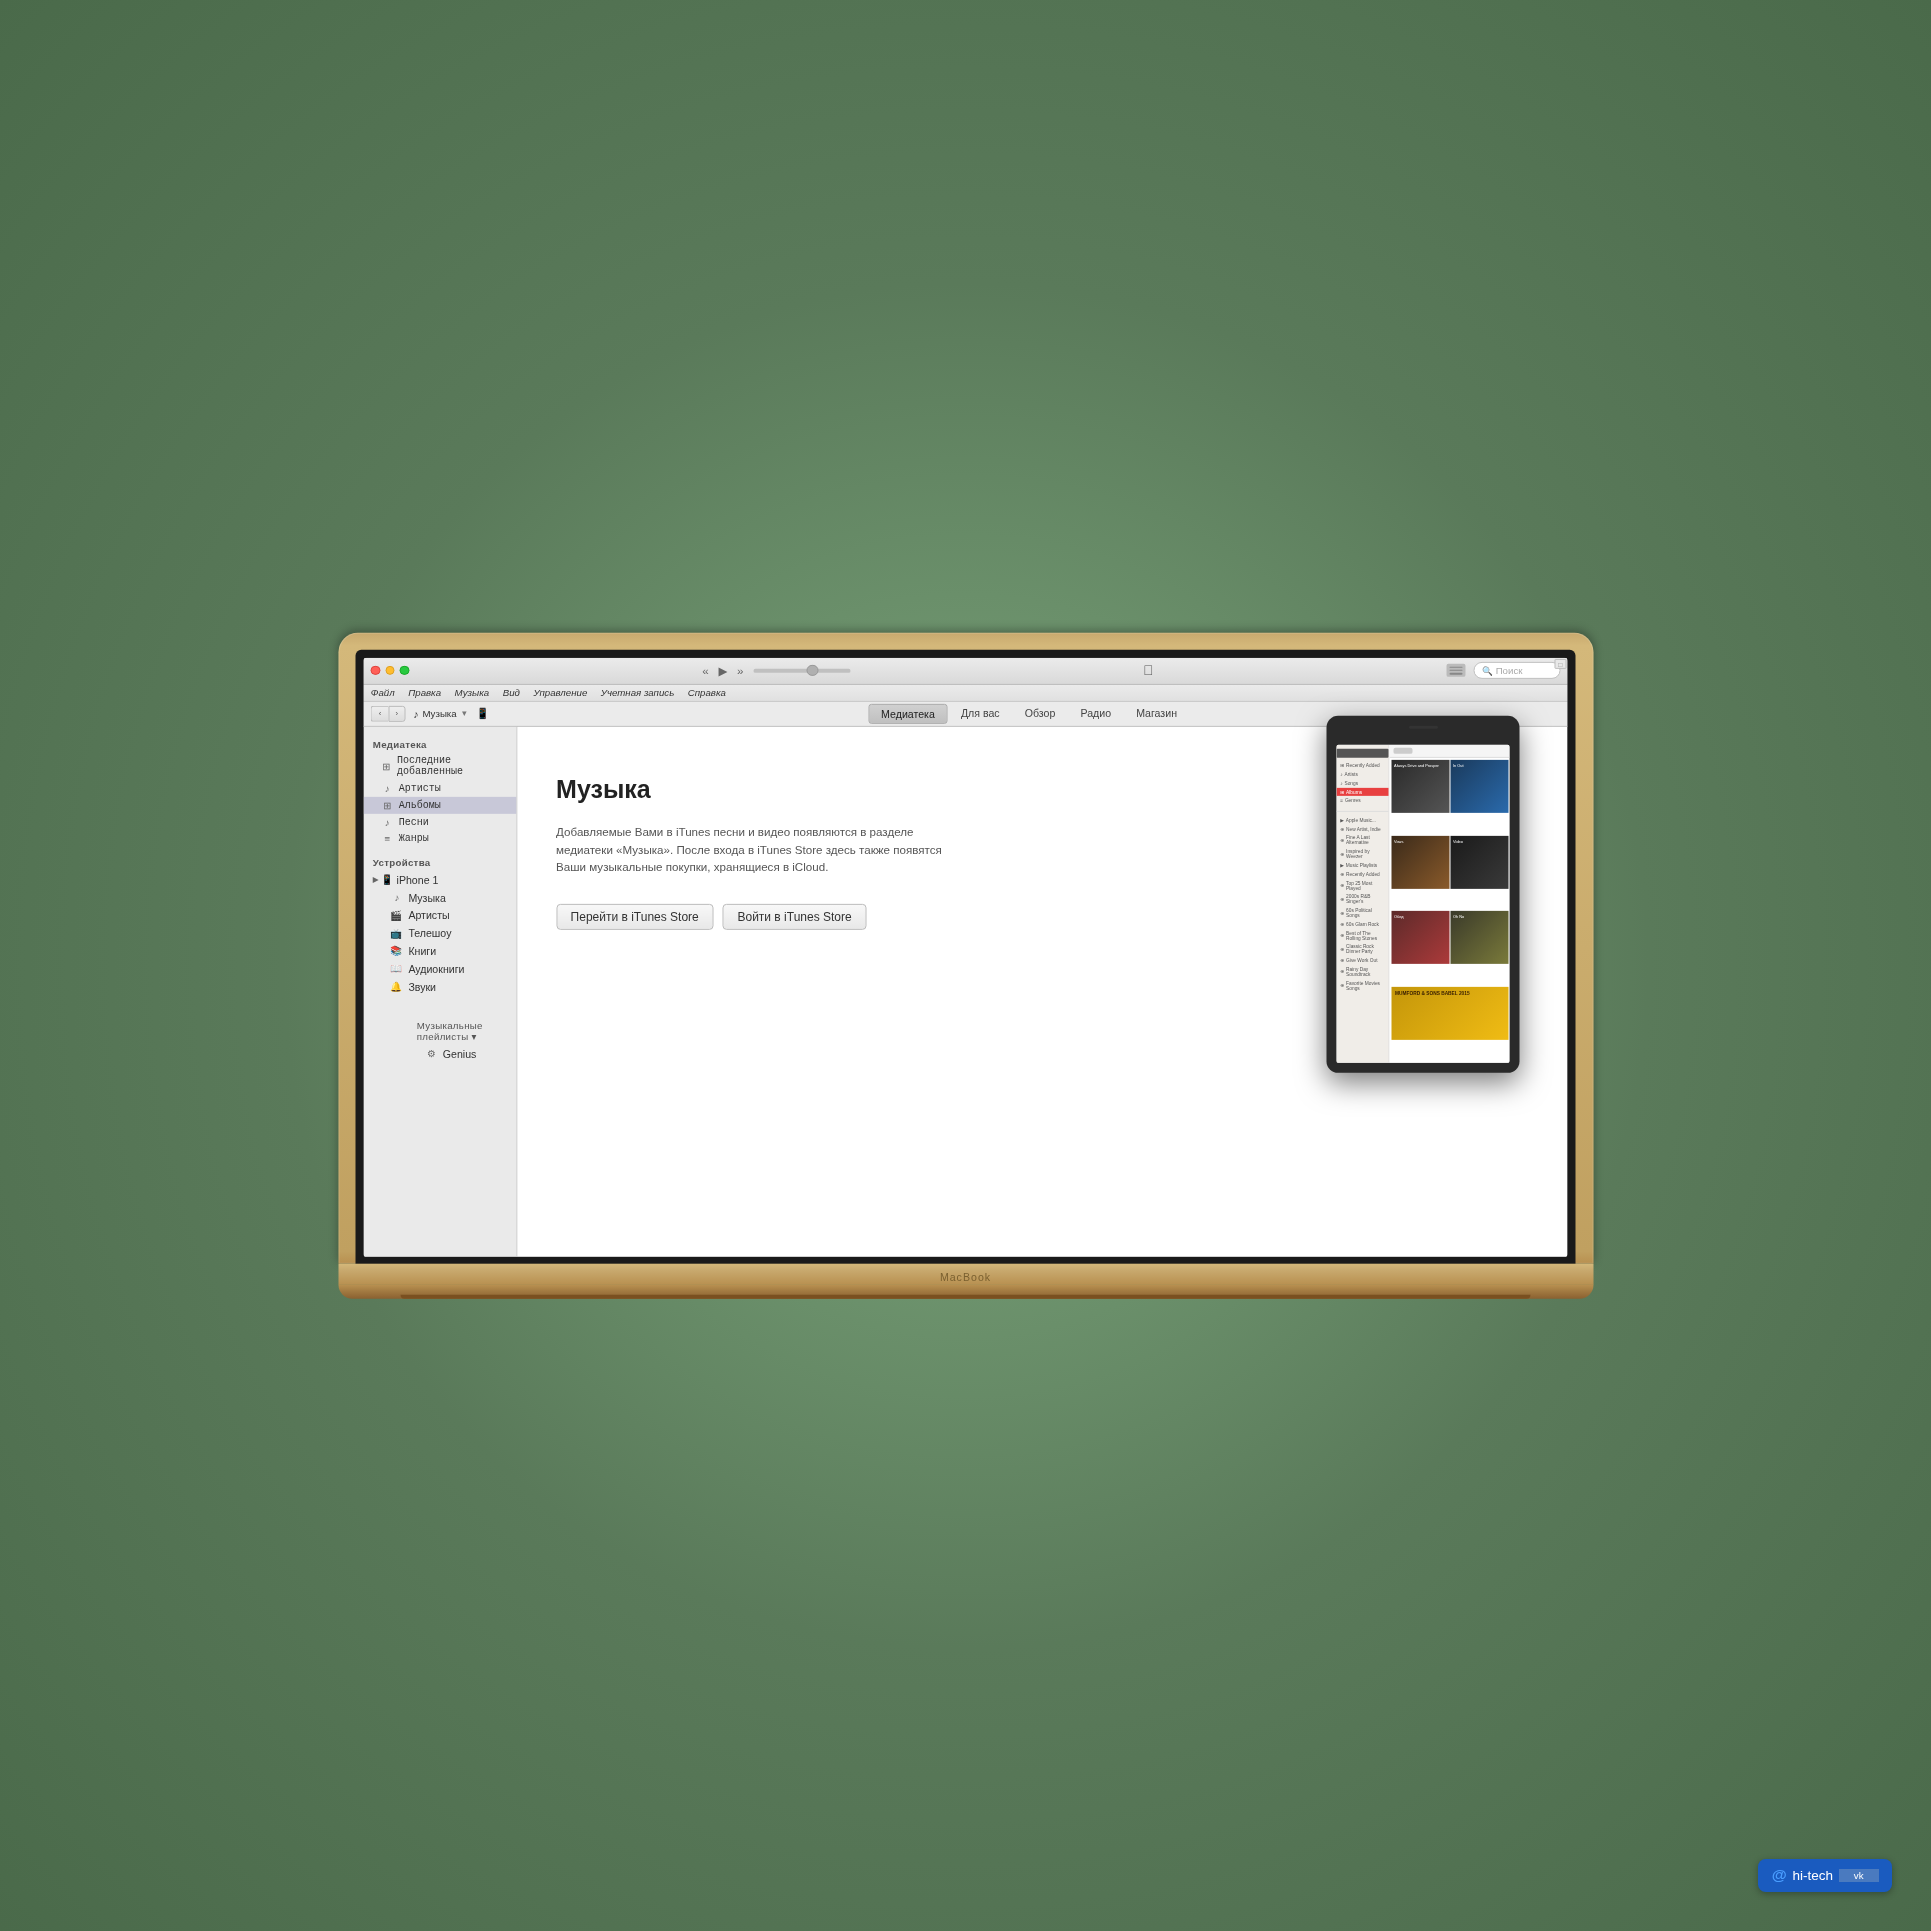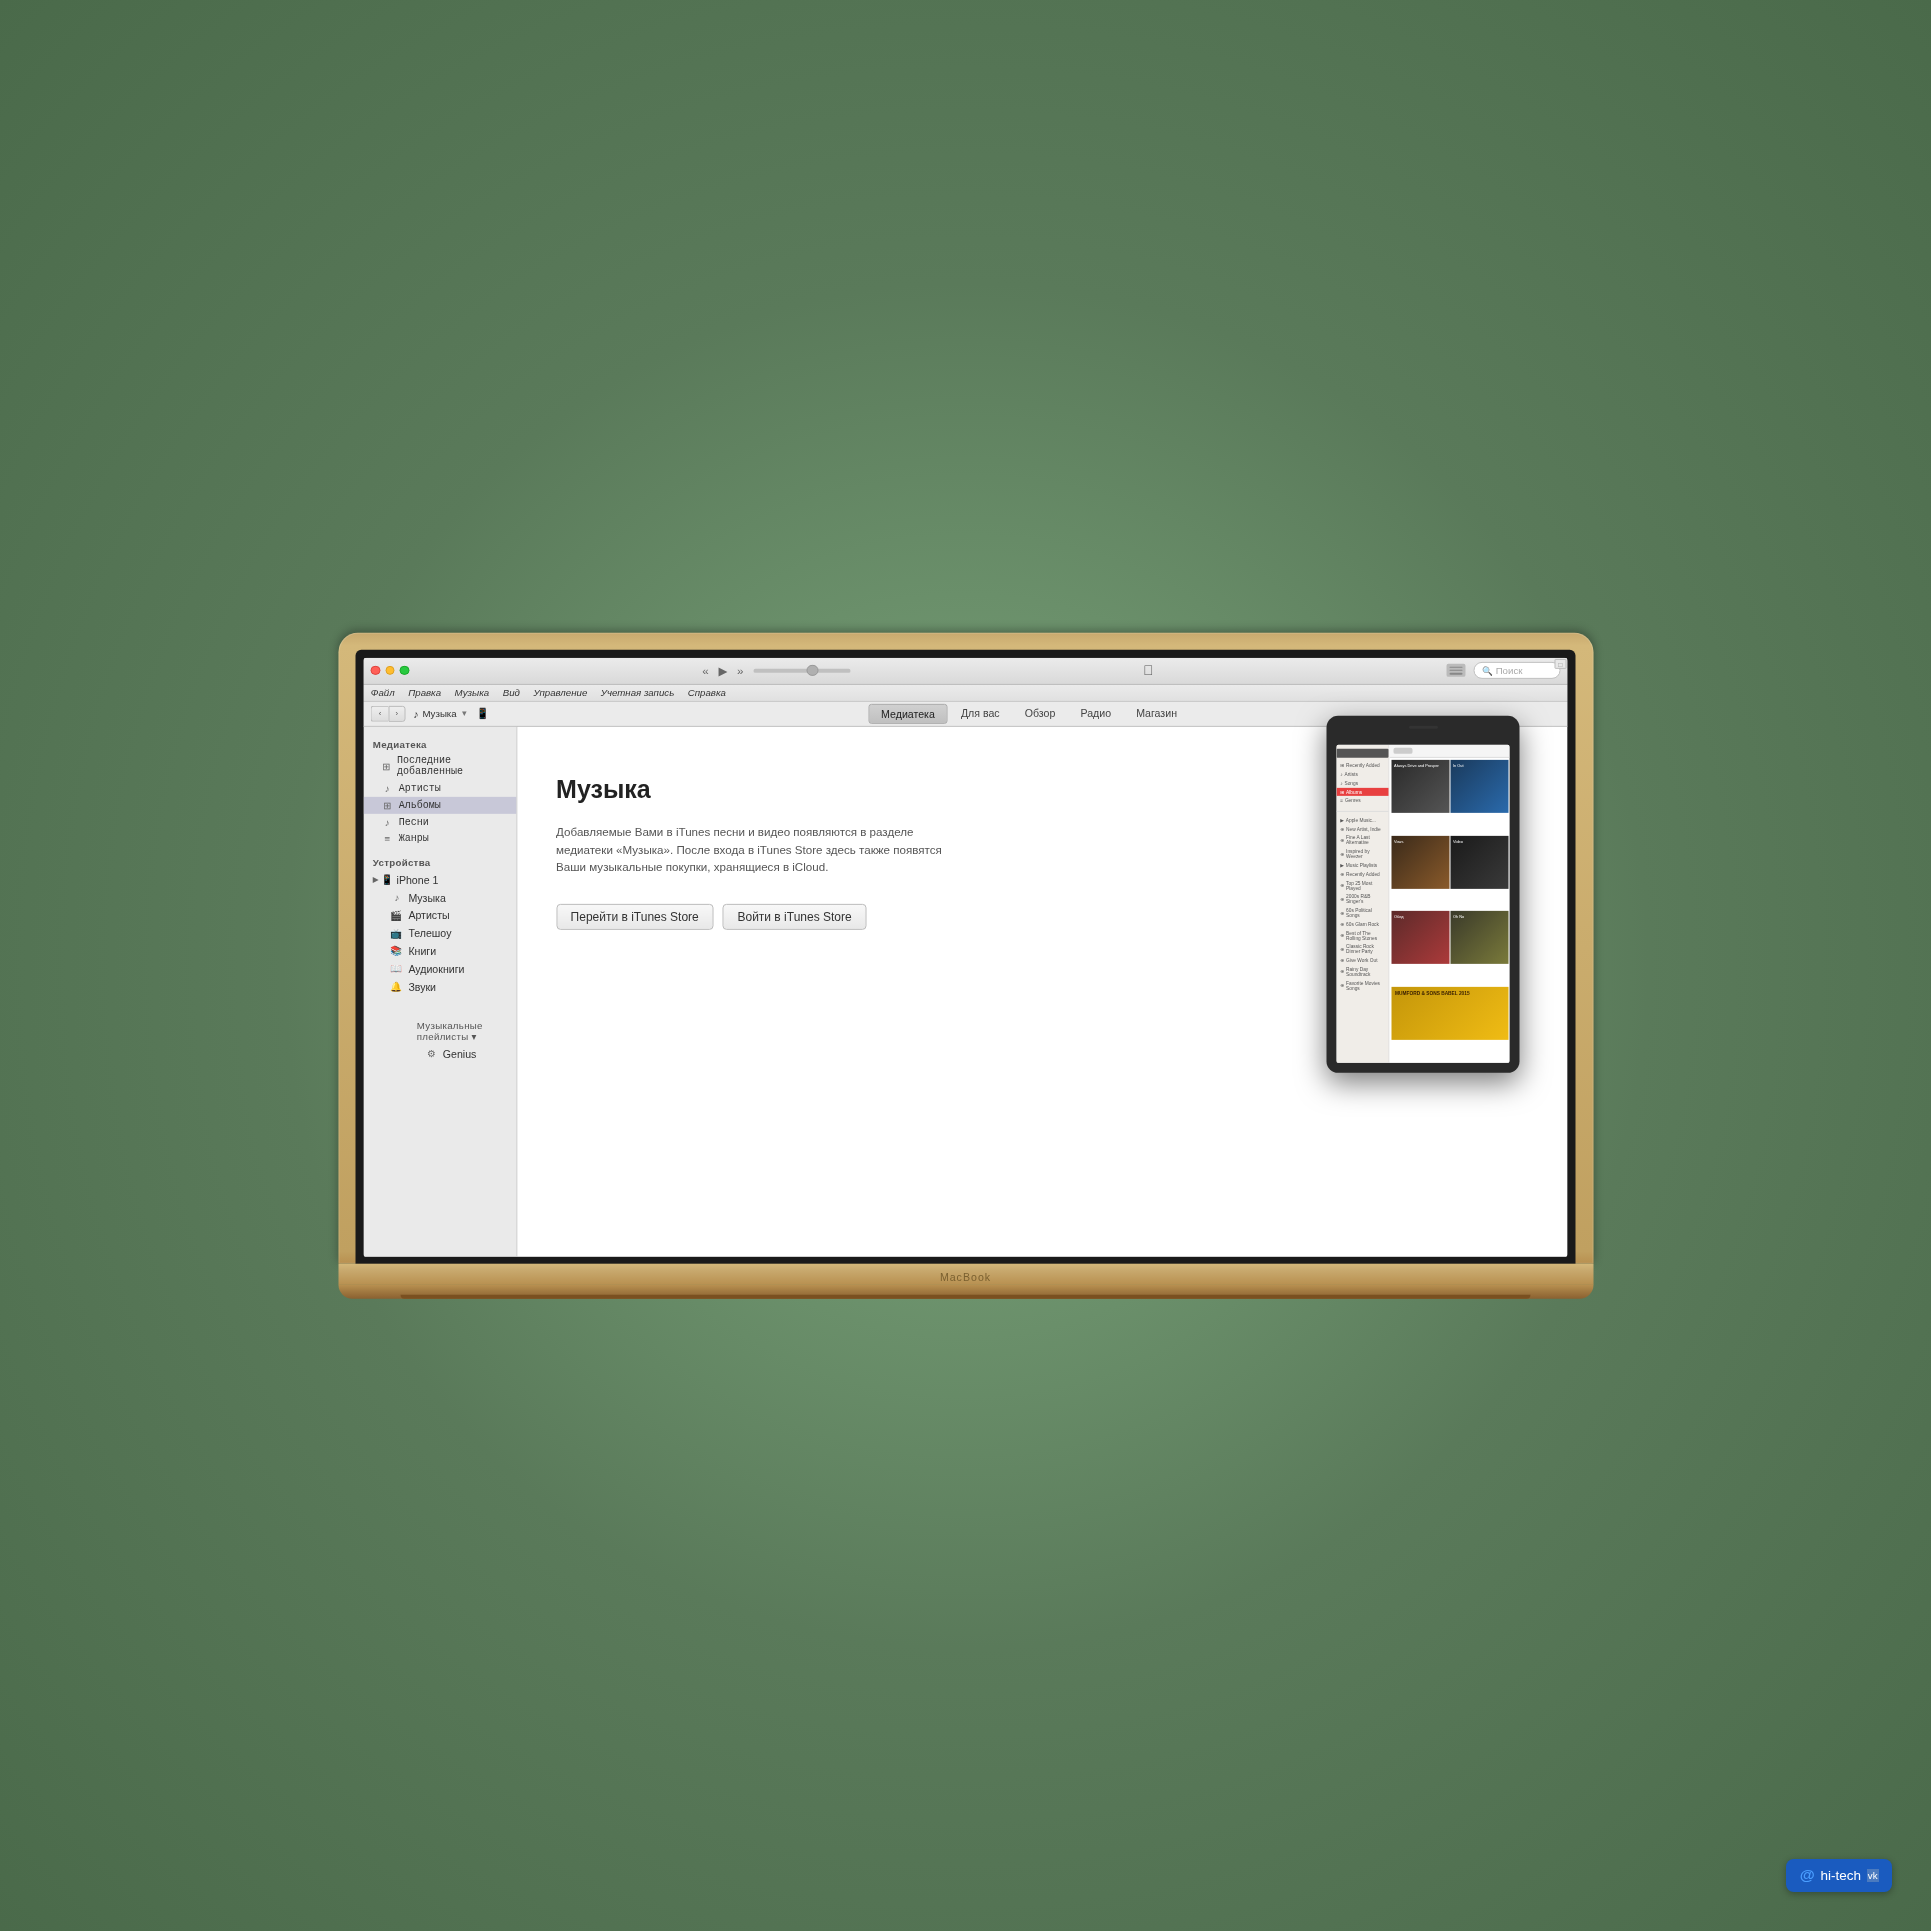--- a/index.html
+++ b/index.html
@@ -505,21 +505,21 @@
       color: white;
       font-size: 13.5px;
       font-weight: 400;
     }
 
     .hitech-vk {
       background: #4a7abf;
       color: white;
       font-size: 9.7px;
       border-radius: 0;
-      padding: 1px 1px;
+      padding: 1px 15px;
     }
 
     .window-resize-btn {
       position: absolute;
       top: 1.9px;
       right: 1.9px;
       width: 11.6px;
       height: 9.7px;
       background: #e8e8e8;
       border: 1px solid #bbb;

